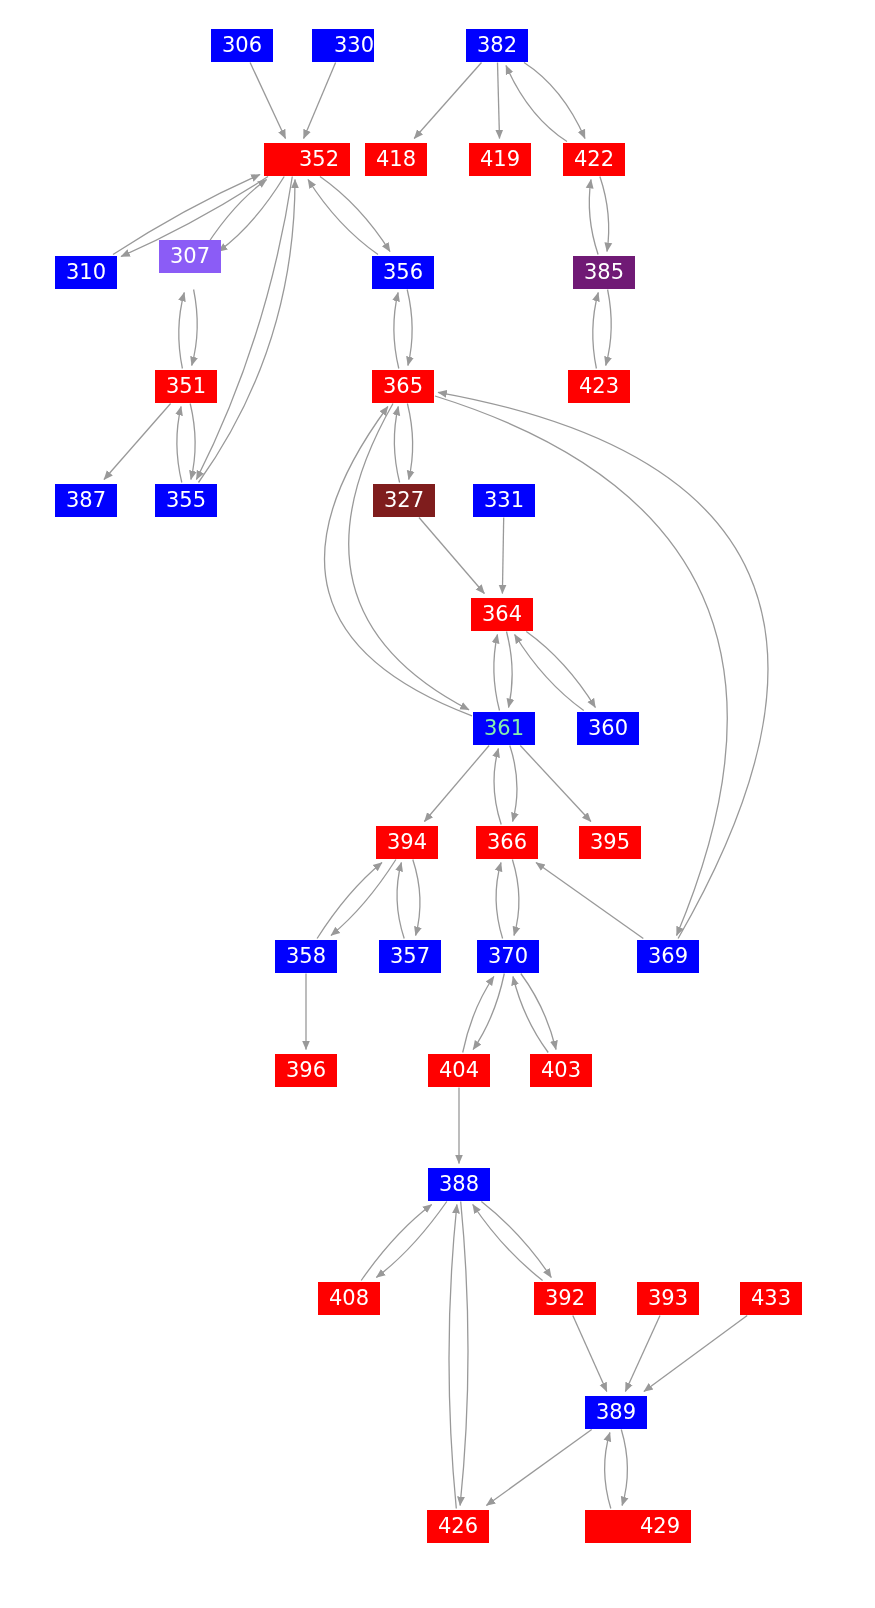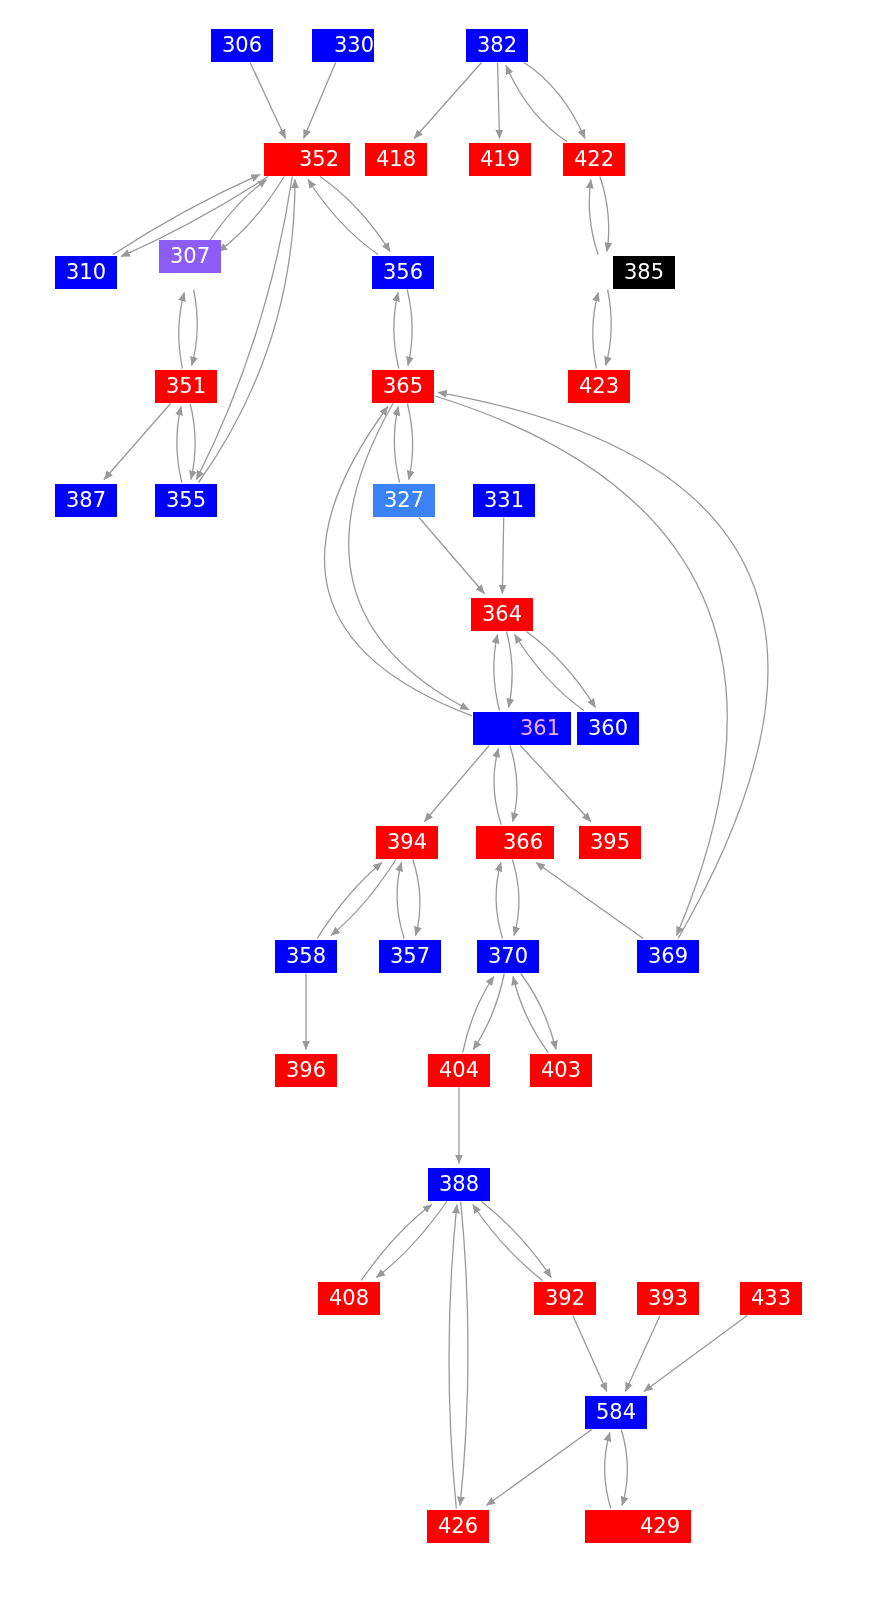--- a/index.html
+++ b/index.html
@@ -123,43 +123,43 @@
       <div class="node" style="left: 211px; top: 28.5px; background: rgb(0, 0, 255); color: rgb(255, 255, 255);">306</div>
       <div class="node" style="left: 312px; top: 28.5px; background: rgb(0, 0, 255); color: rgb(255, 255, 255); text-align: right;">330</div>
       <div class="node" style="left: 466px; top: 28.5px; background: rgb(0, 0, 255); color: rgb(255, 255, 255);">382</div>
       <div class="node" style="left: 264px; top: 142.5px; background: rgb(255, 0, 0); color: rgb(255, 255, 255); padding-left: 24px;">352</div>
       <div class="node" style="left: 365px; top: 142.5px; background: rgb(255, 0, 0); color: rgb(255, 255, 255);">418</div>
       <div class="node" style="left: 469px; top: 142.5px; background: rgb(255, 0, 0); color: rgb(255, 255, 255);">419</div>
       <div class="node" style="left: 563px; top: 142.5px; background: rgb(255, 0, 0); color: rgb(255, 255, 255);">422</div>
       <div class="node" style="left: 55px; top: 255.5px; background: rgb(0, 0, 255); color: rgb(255, 255, 255);">310</div>
       <div class="node" style="left: 159px; top: 240px; background: #8b5cf6; color: rgb(255, 255, 255);">307</div>
       <div class="node" style="left: 372px; top: 255.5px; background: rgb(0, 0, 255); color: rgb(255, 255, 255);">356</div>
-      <div class="node" style="left: 573px; top: 255.5px; background: #000000; color: rgb(255, 255, 255); margin-left: 40px;">385</div>
+      <div class="node" style="left: 573px; top: 255.5px; background: #701a75; color: rgb(255, 255, 255);">385</div>
       <div class="node" style="left: 155px; top: 369.5px; background: rgb(255, 0, 0); color: rgb(255, 255, 255);">351</div>
       <div class="node" style="left: 372px; top: 369.5px; background: rgb(255, 0, 0); color: rgb(255, 255, 255);">365</div>
       <div class="node" style="left: 568px; top: 369.5px; background: rgb(255, 0, 0); color: rgb(255, 255, 255);">423</div>
       <div class="node" style="left: 55px; top: 483.5px; background: rgb(0, 0, 255); color: rgb(255, 255, 255);">387</div>
       <div class="node" style="left: 155px; top: 483.5px; background: rgb(0, 0, 255); color: rgb(255, 255, 255);">355</div>
-      <div class="node" style="left: 373px; top: 483.5px; background: #3b82f6; color: rgb(255, 255, 255);">327</div>
+      <div class="node" style="left: 373px; top: 483.5px; background: #7f1d1d; color: rgb(255, 255, 255);">327</div>
       <div class="node" style="left: 473px; top: 483.5px; background: rgb(0, 0, 255); color: rgb(255, 255, 255);">331</div>
       <div class="node" style="left: 471px; top: 597.5px; background: rgb(255, 0, 0); color: rgb(255, 255, 255);">364</div>
-      <div class="node" style="left: 473px; top: 711.5px; background: rgb(0, 0, 255); color: #f0abfc; padding-left: 36px;">361</div>
+      <div class="node" style="left: 473px; top: 711.5px; background: rgb(0, 0, 255); color: #86efac;">361</div>
       <div class="node" style="left: 577px; top: 711.5px; background: rgb(0, 0, 255); color: rgb(255, 255, 255);">360</div>
       <div class="node" style="left: 376px; top: 825.5px; background: rgb(255, 0, 0); color: rgb(255, 255, 255);">394</div>
-      <div class="node" style="left: 476px; top: 825.5px; background: rgb(255, 0, 0); color: rgb(255, 255, 255); padding-left: 16px;">366</div>
+      <div class="node" style="left: 476px; top: 825.5px; background: rgb(255, 0, 0); color: rgb(255, 255, 255);">366</div>
       <div class="node" style="left: 579px; top: 825.5px; background: rgb(255, 0, 0); color: rgb(255, 255, 255);">395</div>
       <div class="node" style="left: 275px; top: 939.5px; background: rgb(0, 0, 255); color: rgb(255, 255, 255);">358</div>
       <div class="node" style="left: 379px; top: 939.5px; background: rgb(0, 0, 255); color: rgb(255, 255, 255);">357</div>
       <div class="node" style="left: 477px; top: 939.5px; background: rgb(0, 0, 255); color: rgb(255, 255, 255);">370</div>
       <div class="node" style="left: 637px; top: 939.5px; background: rgb(0, 0, 255); color: rgb(255, 255, 255);">369</div>
       <div class="node" style="left: 275px; top: 1053.5px; background: rgb(255, 0, 0); color: rgb(255, 255, 255);">396</div>
       <div class="node" style="left: 428px; top: 1053.5px; background: rgb(255, 0, 0); color: rgb(255, 255, 255); text-align: center;">404</div>
       <div class="node" style="left: 530px; top: 1053.5px; background: rgb(255, 0, 0); color: rgb(255, 255, 255);">403</div>
       <div class="node" style="left: 428px; top: 1167.5px; background: rgb(0, 0, 255); color: rgb(255, 255, 255);">388</div>
       <div class="node" style="left: 318px; top: 1281.5px; background: rgb(255, 0, 0); color: rgb(255, 255, 255);">408</div>
       <div class="node" style="left: 534px; top: 1281.5px; background: rgb(255, 0, 0); color: rgb(255, 255, 255);">392</div>
       <div class="node" style="left: 637px; top: 1281.5px; background: rgb(255, 0, 0); color: rgb(255, 255, 255);">393</div>
       <div class="node" style="left: 740px; top: 1281.5px; background: rgb(255, 0, 0); color: rgb(255, 255, 255);">433</div>
-      <div class="node" style="left: 585px; top: 1395.5px; background: rgb(0, 0, 255); color: rgb(255, 255, 255);">584</div>
+      <div class="node" style="left: 585px; top: 1395.5px; background: rgb(0, 0, 255); color: rgb(255, 255, 255);">389</div>
       <div class="node" style="left: 427px; top: 1509.5px; background: rgb(255, 0, 0); color: rgb(255, 255, 255);">426</div>
       <div class="node" style="left: 585px; top: 1509.5px; background: rgb(255, 0, 0); color: rgb(255, 255, 255); padding-left: 44px;">429</div>
     </div>
 </div>
 
 </body></html>

